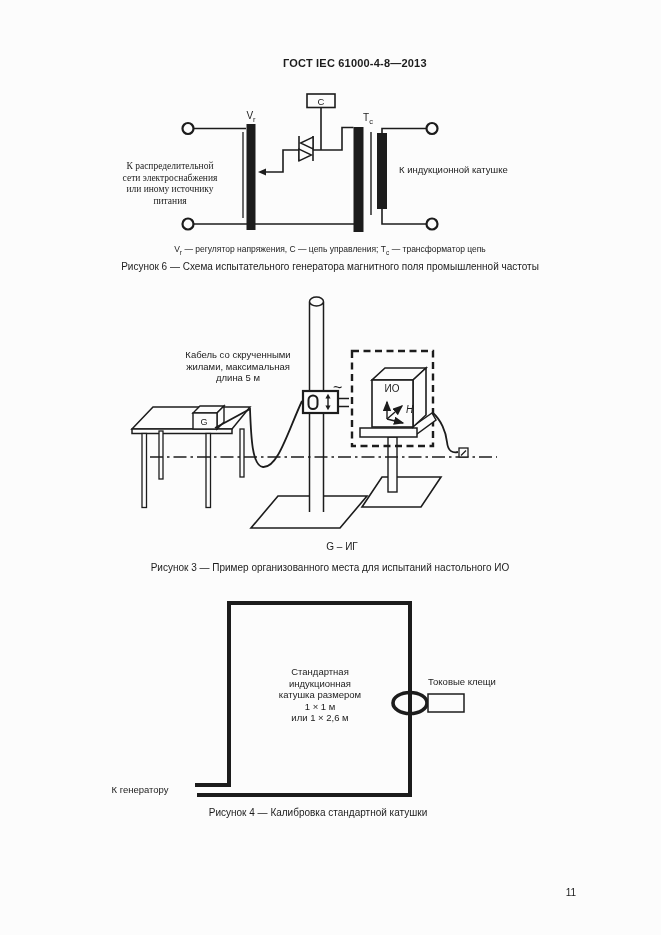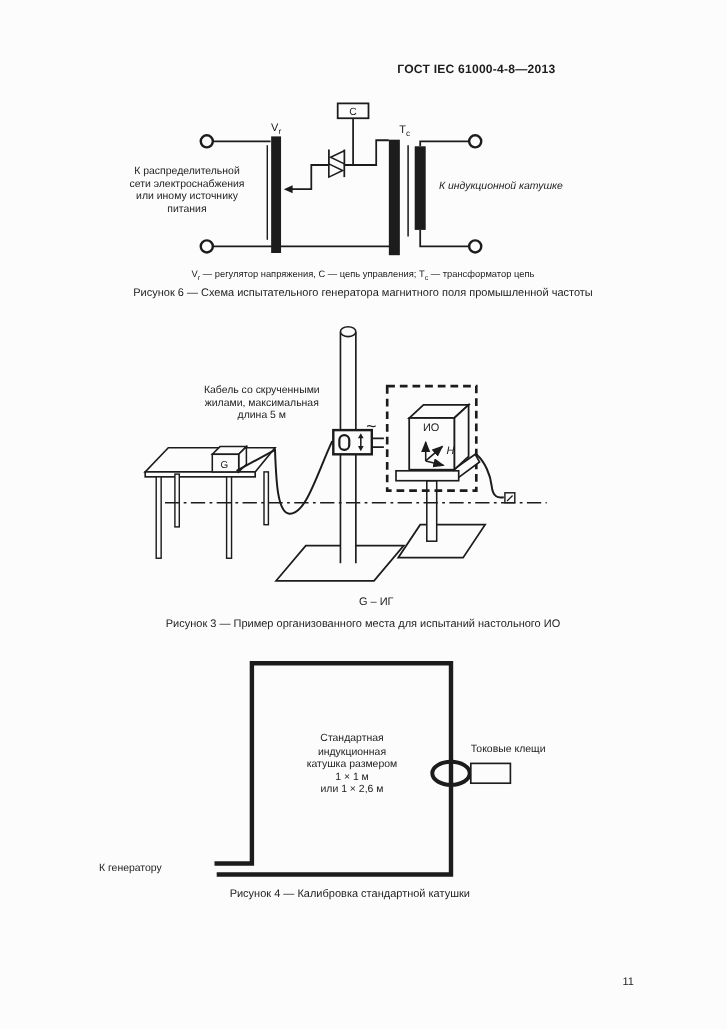--- a/index.html
+++ b/index.html
@@ -3,35 +3,35 @@
 <meta charset="utf-8">
 <style>
   html,body{margin:0;padding:0;}
   body{
     width:661px;height:935px;position:relative;
     background:#fcfcfc;color:#1c1c1c;
     font-family:"Liberation Sans", sans-serif;
     overflow:hidden;
   }
   .abs{position:absolute;}
-  .header{top:57px;left:283px;width:300px;text-align:center;font-weight:bold;font-size:11px;letter-spacing:.2px;}
+  .header{top:57px;left:283px;width:300px;text-align:left;font-weight:bold;font-size:11px;letter-spacing:.2px;}
   .note{font-size:9.5px;line-height:11.6px;white-space:pre-line;}
   .center{text-align:center;}
-  .fig2-left-note{top:150px;left:94px;width:152px;}
-  .fig2-right-note{top:164px;left:399px;width:130px;font-style:italic;}
+  .fig2-left-note{top:161px;left:94px;width:152px;font-family:Liberation Serif, serif;}
+  .fig2-right-note{top:164px;left:399px;width:130px;}
   .legend{top:244px;left:95px;width:470px;text-align:center;font-size:8.5px;}
   .legend sub{font-size:6.5px;}
   .caption{font-size:10px;text-align:center;}
   .caption2{top:261px;left:95px;width:470px;}
   .caption3{top:562px;left:95px;width:470px;}
   .caption4{top:807px;left:83px;width:470px;}
   .fig3-cable-note{top:349px;left:163px;width:150px;}
   .fig4-coil-note{top:666px;left:245px;width:150px;}
   .fig4-clamp-label{top:676px;left:428px;width:90px;}
-  .fig4-gen-note{top:784px;left:90px;width:100px;text-align:left;}
+  .fig4-gen-note{top:784px;left:90px;width:100px;text-align:center;}
   .page-number{top:840px;left:556px;width:30px;text-align:center;font-size:10px;margin-top:47px;}
   svg text{font-family:"Liberation Sans", sans-serif;fill:#1c1c1c;}
 </style>
 </head>
 <body>
 
 <svg class="abs" style="top:0;left:0" width="661" height="935" viewBox="0 0 661 935">
   <defs>
     <marker id="arr" orient="auto" markerWidth="9" markerHeight="8" refX="6.5" refY="3">
       <path d="M0,0 L7.5,3 L0,6 z" fill="#1c1c1c"></path>

